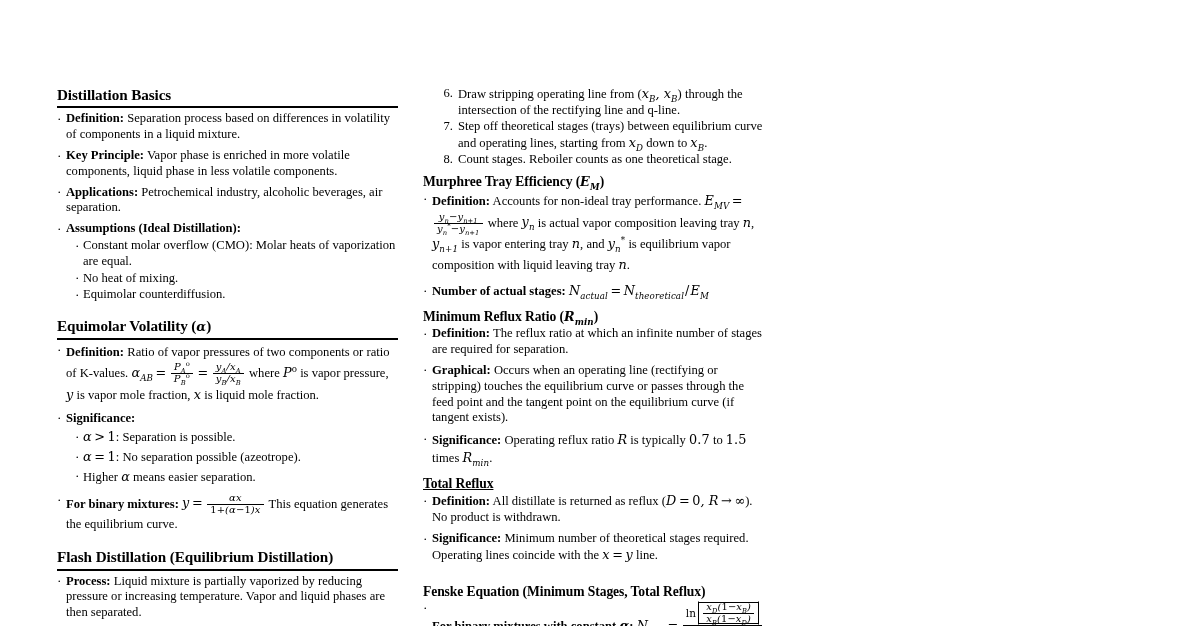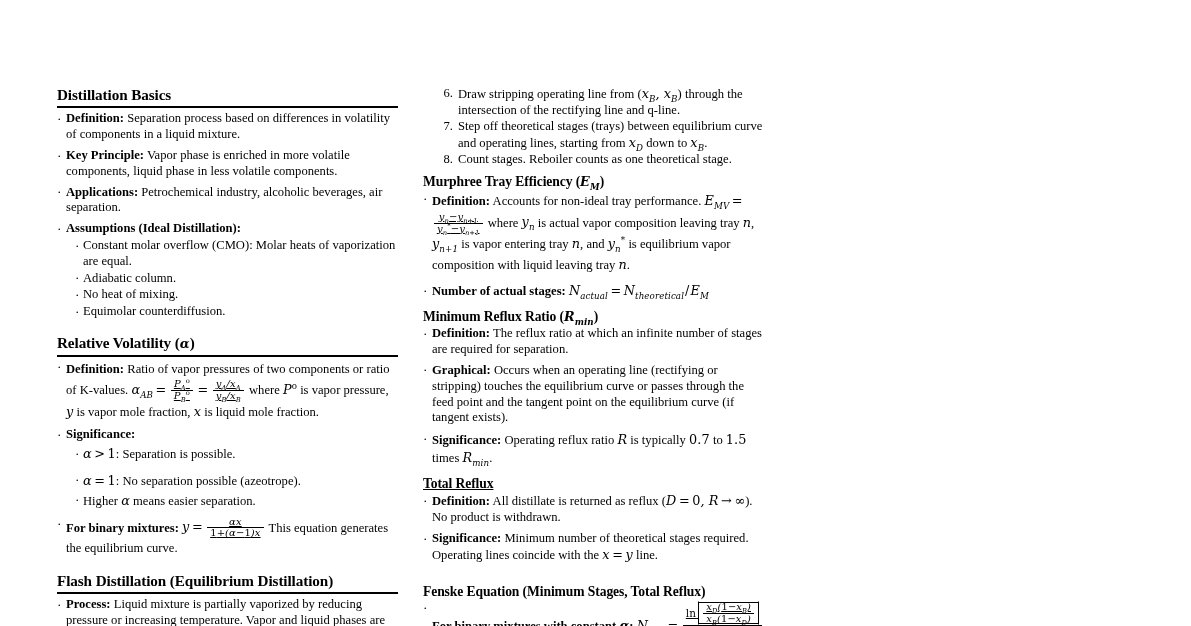--- a/index.html
+++ b/index.html
@@ -126,21 +126,20 @@
   }
   sub.up, sup.up { font-style: normal; }
 
   .frac {
     display: inline-block;
     vertical-align: -0.52em;
     text-align: center;
     font-size: 0.78em;
     line-height: 1.08;
     margin: 0 2px;
-    text-decoration: underline;
   }
   .frac > .fn {
     display: block;
     padding: 0 3px 0px 3px;
     border-bottom: 1px solid #000;
   }
   .frac > .fd {
     display: block;
     padding: 0px 3px 0 3px;
   }
@@ -187,47 +186,46 @@
           <span>Vapor phase is enriched in more volatile components, liquid phase in less volatile components.</span>
         </li>
         <li>
           <span class="lbl">Applications:</span>
           <span>Petrochemical industry, alcoholic beverages, air separation.</span>
         </li>
         <li>
           <span class="lbl">Assumptions (Ideal Distillation):</span>
           <ul class="bl">
             <li>Constant molar overflow (CMO): Molar heats of vaporization are equal.</li>
-            <li>Adiabatic column.</li>
             <li>No heat of mixing.</li>
             <li>Equimolar counterdiffusion.</li>
           </ul>
         </li>
       </ul>
     </div>
 
     <div class="sec-block">
-      <h2 class="sec"><span>Relative Volatility (</span><span class="m">α</span><span>)</span></h2>
+      <h2 class="sec"><span>Equimolar Volatility (</span><span class="m">α</span><span>)</span></h2>
       <ul class="bl">
         <li style="line-height:1.55;">
           <span class="lbl">Definition:</span>
           <span>Ratio of vapor pressures of two components or ratio of K-values.</span>
           <span class="m">α<sub>AB</sub><span class="op">=</span><span class="frac"><span class="fn">P<sub>A</sub><sup class="up">o</sup></span><span class="fd">P<sub>B</sub><sup class="up">o</sup></span></span><span class="op">=</span><span class="frac"><span class="fn">y<sub>A</sub>/x<sub>A</sub></span><span class="fd">y<sub>B</sub>/x<sub>B</sub></span></span></span>
           <span>where</span>
           <span class="m">P<sup class="up">o</sup></span>
           <span>is vapor pressure,</span>
           <span class="m">y</span>
           <span>is vapor mole fraction,</span>
           <span class="m">x</span>
           <span>is liquid mole fraction.</span>
         </li>
         <li>
           <span class="lbl">Significance:</span>
           <ul class="bl" style="margin-top:3px;">
-            <li style="margin-bottom:10px;"><span class="m">α<span class="op">&gt;</span><span class="num-lit">1</span></span><span>: Separation is possible.</span></li>
+            <li style="margin-bottom:3px;"><span class="m">α<span class="op">&gt;</span><span class="num-lit">1</span></span><span>: Separation is possible.</span></li>
             <li style="margin-bottom:3px;"><span class="m">α<span class="op">=</span><span class="num-lit">1</span></span><span>: No separation possible (azeotrope).</span></li>
             <li>Higher <span class="m">α</span> means easier separation.</li>
           </ul>
         </li>
         <li style="line-height:1.5; margin-top:7px;">
           <span class="lbl">For binary mixtures:</span>
           <span class="m">y<span class="op">=</span><span class="frac"><span class="fn">αx</span><span class="fd"><span class="num-lit">1</span>+(α−<span class="num-lit">1</span>)x</span></span></span>
           <span>This equation generates the equilibrium curve.</span>
         </li>
       </ul>

